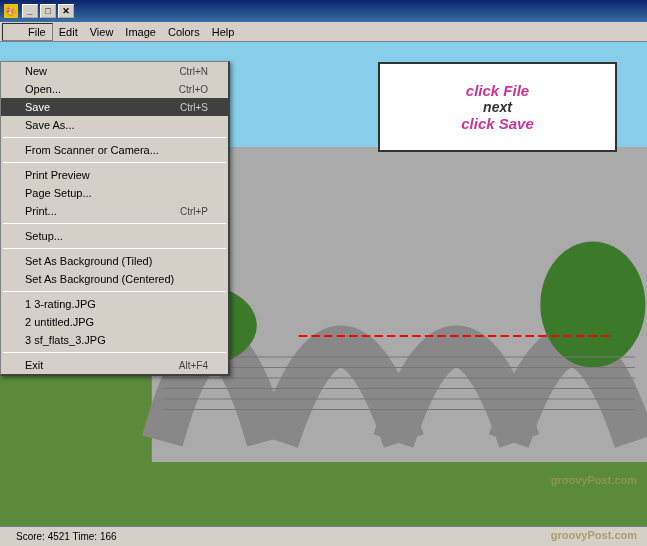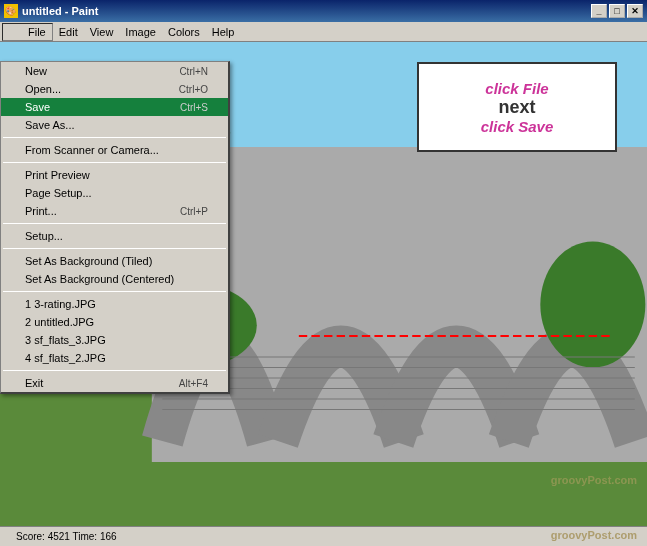--- a/index.html
+++ b/index.html
@@ -95,21 +95,21 @@
     }
     .menu-entry {
       display: flex;
       align-items: center;
       padding: 3px 20px 3px 24px;
       cursor: pointer;
       position: relative;
       justify-content: space-between;
     }
     .menu-entry.selected {
-      background: #15803d;
+      background: #404040;
       color: white;
       align-items: flex-end;
     }
     .menu-separator {
       height: 1px;
       background: #808080;
       margin: 3px 2px;
       border-bottom: 1px solid #fff;
     }
     .menu-shortcut {
@@ -128,21 +128,20 @@
       left: 0;
       width: 100%;
       height: 100%;
     }
   </style>
 </head>
 <body>
 
 <div class="title-bar">
   <span class="title-bar-icon">🎨</span>
-  <span class="title-bar-text">untitled - Paint</span>
   <div class="title-bar-buttons">
     <div class="title-btn">_</div>
     <div class="title-btn">□</div>
     <div class="title-btn">✕</div>
   </div>
 </div>
 
 <div class="menu-bar">
   <div class="menu-item active" style="background:#d4d0c8; border:1px inset #808080;">File</div>
   <div class="menu-item">Edit</div>
@@ -215,23 +214,20 @@
 
     <div class="menu-entry">
       <span>1 3-rating.JPG</span>
     </div>
     <div class="menu-entry">
       <span>2 untitled.JPG</span>
     </div>
     <div class="menu-entry">
       <span>3 sf_flats_3.JPG</span>
     </div>
-    <div class="menu-entry">
-      <span>4 sf_flats_2.JPG</span>
-    </div>
 
     <div class="menu-separator"></div>
 
     <div class="menu-entry">
       <span>Exit</span>
       <span class="menu-shortcut">Alt+F4</span>
     </div>
 
   </div>
 </div>
@@ -260,23 +256,23 @@
     <line x1="170" y1="350" x2="620" y2="350" stroke="#777" stroke-width="1"></line>
     <line x1="170" y1="340" x2="620" y2="340" stroke="#777" stroke-width="1"></line>
     <line x1="170" y1="330" x2="620" y2="330" stroke="#777" stroke-width="1"></line>
     <line x1="170" y1="320" x2="620" y2="320" stroke="#777" stroke-width="1"></line>
     <line x1="170" y1="310" x2="620" y2="310" stroke="#777" stroke-width="1"></line>
     <line x1="170" y1="300" x2="620" y2="300" stroke="#777" stroke-width="1"></line>
 
     <line x1="300" y1="280" x2="600" y2="280" stroke="red" stroke-width="2" stroke-dasharray="8,4"></line>
   </svg>
 
-  <div style="position:absolute; top:20px; right:30px; width:200px; height:90px; background:white; border:2px solid #333; display:flex; flex-direction:column; align-items:center; justify-content:center; z-index:50;">
+  <div style="position:absolute; top:20px; right:30px; width:239px; height:90px; background:white; border:2px solid #333; display:flex; flex-direction:column; align-items:center; justify-content:center; z-index:50;">
     <span style="font-size:15px; font-weight:bold; color:#cc3399; font-style:italic;">click File</span>
-    <span style="font-size:18px; font-weight:bold; color:#333; ">next</span>
+    <span style="font-size:14px; font-weight:bold; color:#333; font-style:italic;">next</span>
     <span style="font-size:15px; font-weight:bold; color:#cc3399; font-style:italic;">click Save</span>
   </div>
 
   <div style="position:absolute; top:200px; left:150px; width:50px; height:68px; background:white; border:1px solid #333; display:flex; align-items:center; justify-content:center; font-size:22px; z-index:20;">
     🃏
   </div>
 
   <svg style="position:absolute; top:0; left:0; width:100%; height:100%; pointer-events:none; z-index:150;" viewBox="0 0 647 480">
 
     <defs>

